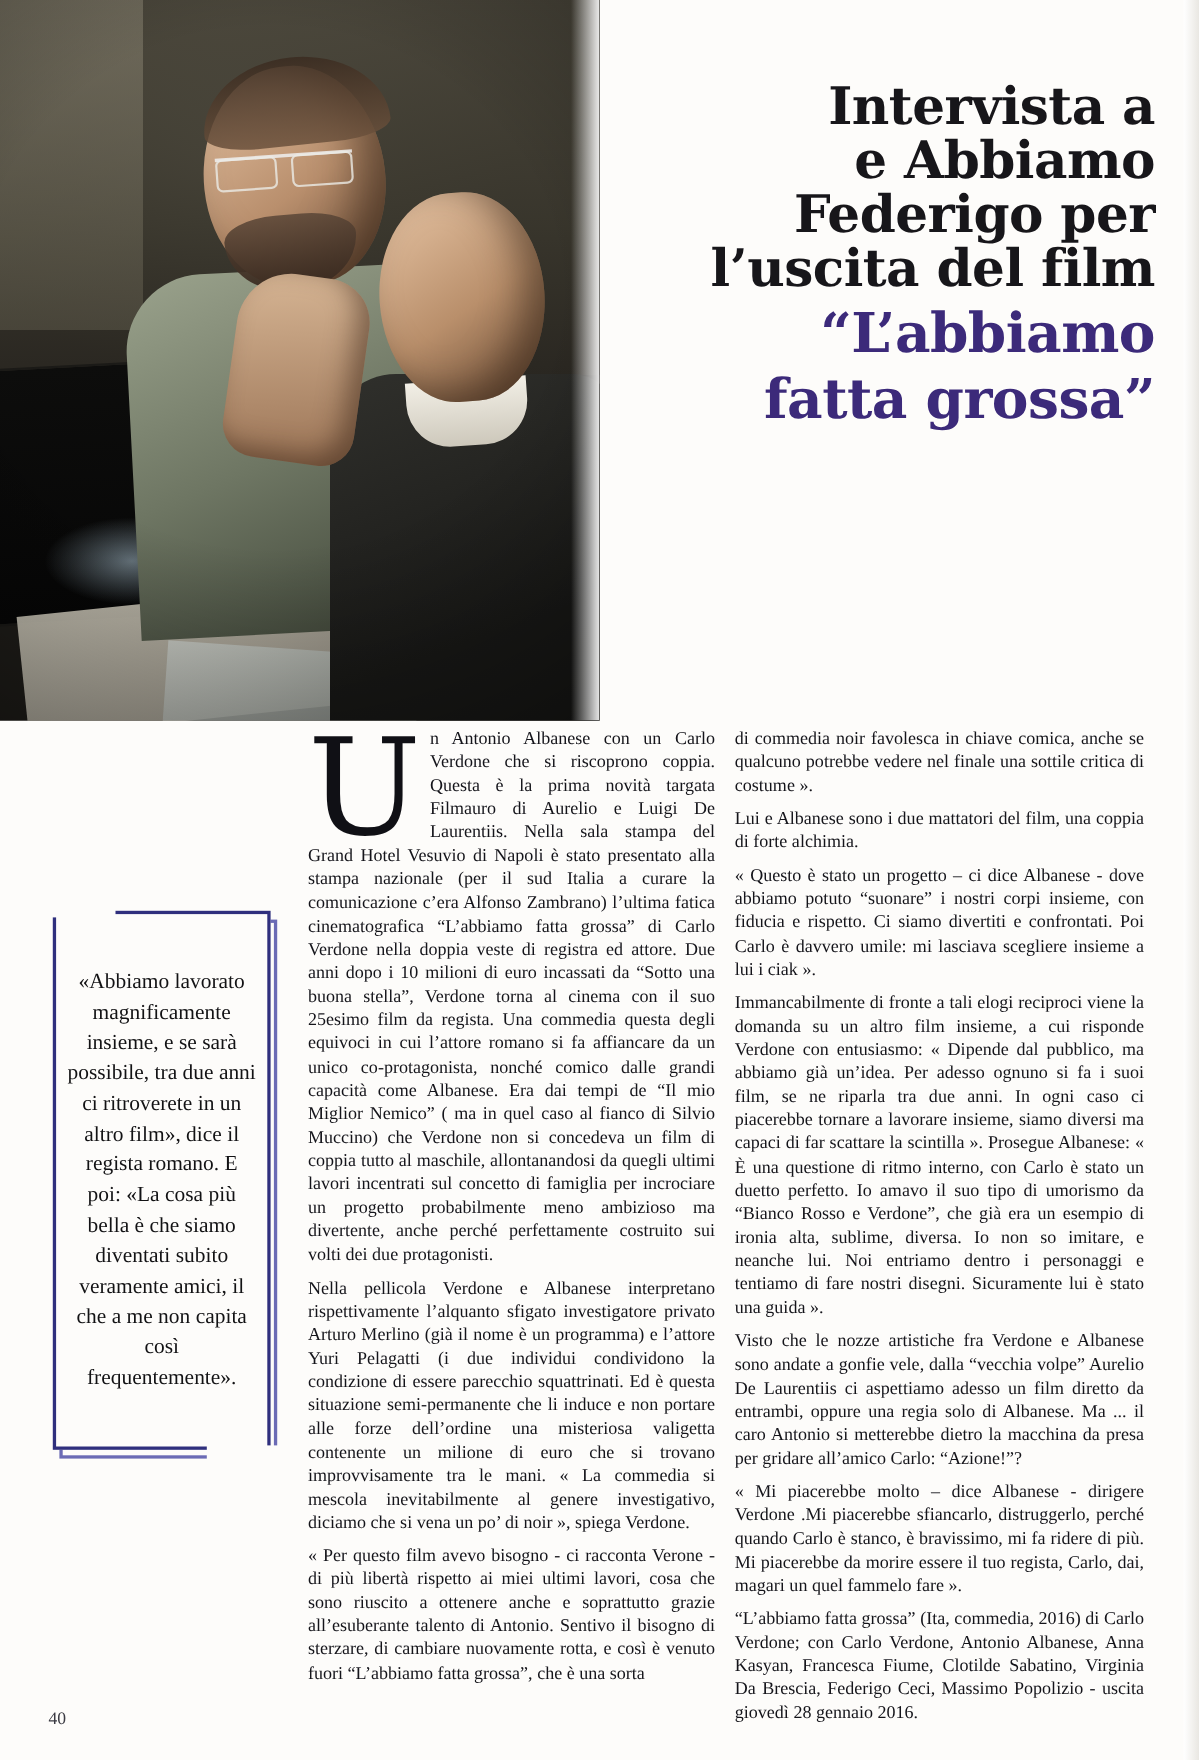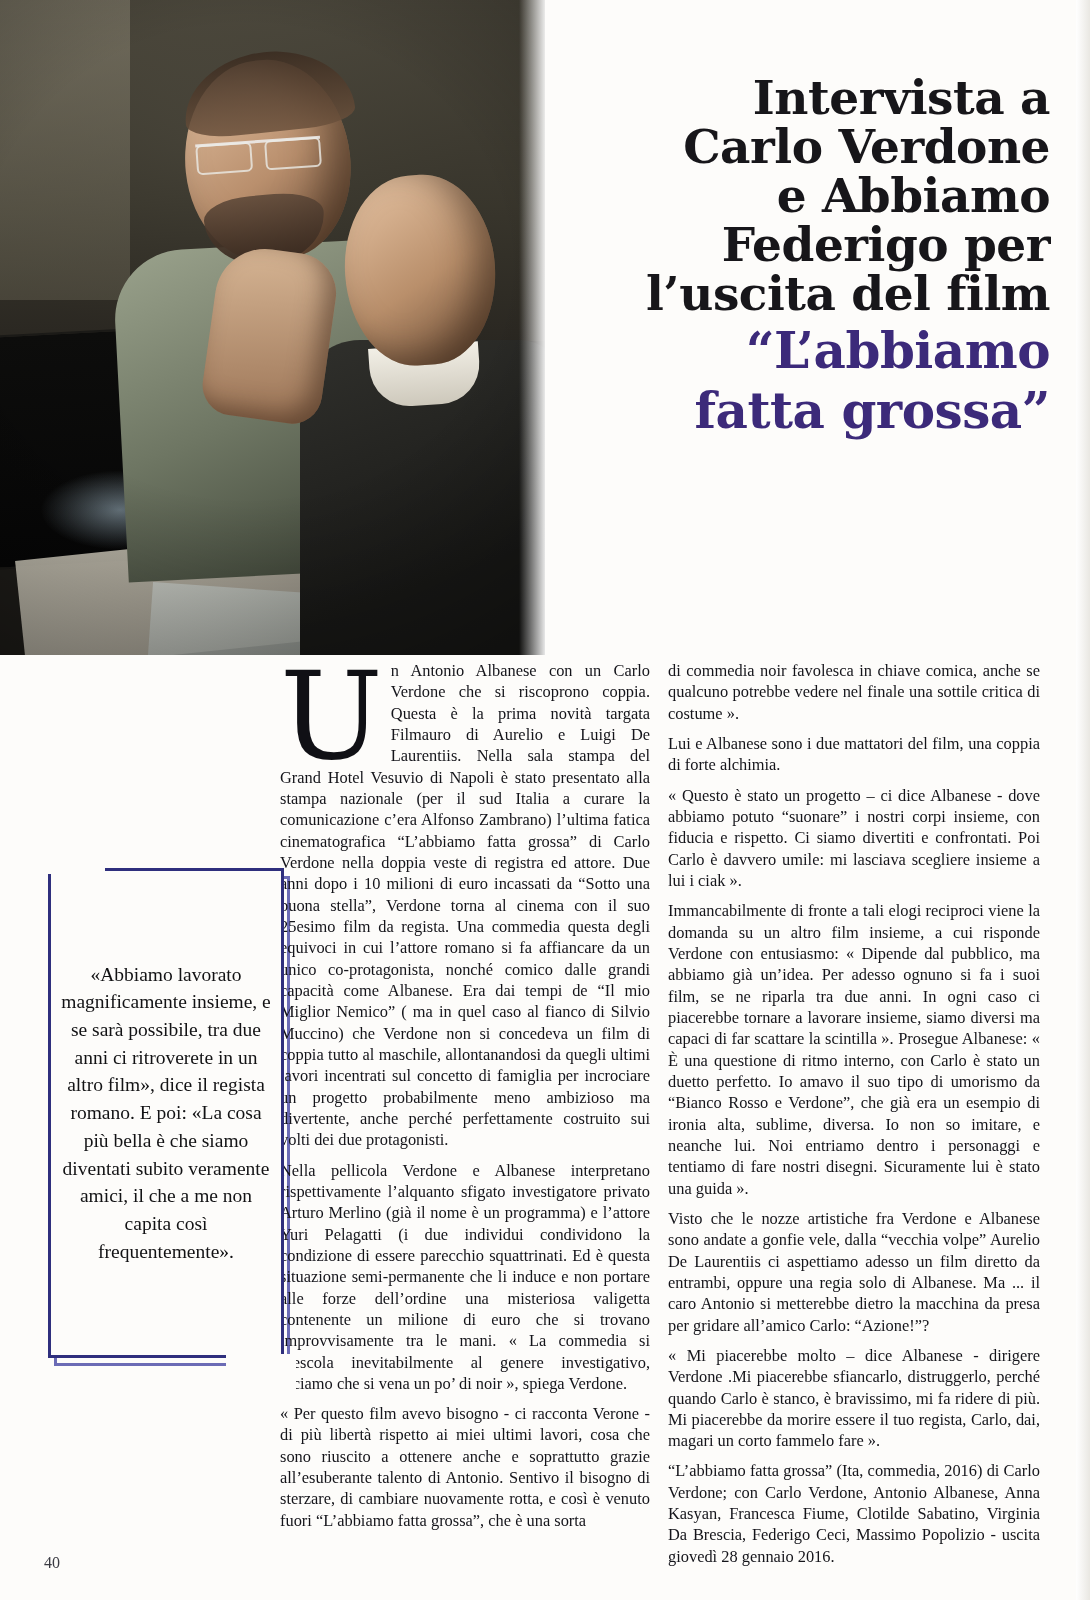--- a/index.html
+++ b/index.html
@@ -138,21 +138,21 @@
   .headline .ln{display:block;white-space:nowrap;}
   .headline .quote{
     color:#3c2a7a;
     font-size:50px;
     line-height:1.08;
     display:block;
     margin-top:6px;
   }
   
   .pullbox{
-    position:absolute;left:48px;top:868px;width:236px;height:490px;
+    position:absolute;left:48px;top:828px;width:198px;height:490px;
   }
   .pullbox .frame{
     position:absolute;inset:0;
     border:3px solid #3f3f8f;
   }
   .pullbox .frame.b2{
     left:6px;top:8px;right:-6px;bottom:-8px;
     border-color:#6b6bb5;
     z-index:0;
   }
@@ -238,21 +238,20 @@
     <div class="m1hair"></div>
     <div class="m1glass"></div>
     <div class="m1beard"></div>
     <div class="m1arm"></div>
     <div class="vign"></div>
     <div class="edge"></div>
   </div>
 
   <div class="headline">
     <span class="ln">Intervista a</span>
-    <span class="ln">Carlo Verdone</span>
     <span class="ln">e Abbiamo</span>
     <span class="ln">Federigo per</span>
     <span class="ln">l’uscita del film</span>
     <span class="quote">“L’abbiamo</span>
     <span class="quote">fatta grossa”</span>
   </div>
 
   <div class="pullbox">
     <div class="frame b2"></div>
     <div class="inner">
@@ -269,19 +268,19 @@
     <p>Nella pellicola Verdone e Albanese interpretano rispettivamente l’alquanto sfigato investigatore privato Arturo Merlino (già il nome è un programma) e l’attore Yuri Pelagatti (i due individui condividono la condizione di essere parecchio squattrinati. Ed è questa situazione semi-permanente che li induce e non portare alle forze dell’ordine una misteriosa valigetta contenente un milione di euro che si trovano improvvisamente tra le mani. « La commedia si mescola inevitabilmente al genere investigativo, diciamo che si vena un po’ di noir », spiega Verdone.</p>
     <p>« Per questo film avevo bisogno - ci racconta Verone - di più libertà rispetto ai miei ultimi lavori, cosa che sono riuscito a ottenere anche e soprattutto grazie all’esuberante talento di Antonio. Sentivo il bisogno di sterzare, di cambiare nuovamente rotta, e così è venuto fuori “L’abbiamo fatta grossa”, che è una sorta</p>
   </div>
 
   <div class="col colR">
     <p>di commedia noir favolesca in chiave comica, anche se qualcuno potrebbe vedere nel finale una sottile critica di costume ».</p>
     <p>Lui e Albanese sono i due mattatori del film, una coppia di forte alchimia.</p>
     <p>« Questo è stato un progetto – ci dice Albanese - dove abbiamo potuto “suonare” i nostri corpi insieme, con fiducia e rispetto. Ci siamo divertiti e confrontati. Poi Carlo è davvero umile: mi lasciava scegliere insieme a lui i ciak ».</p>
     <p> Immancabilmente di fronte a tali elogi reciproci viene la domanda su un altro film insieme, a cui risponde Verdone con entusiasmo: « Dipende dal pubblico, ma abbiamo già un’idea. Per adesso ognuno si fa i suoi film, se ne riparla tra due anni. In ogni caso ci piacerebbe tornare a lavorare insieme, siamo diversi ma capaci di far scattare la scintilla ». Prosegue Albanese: « È una questione di ritmo interno, con Carlo è stato un duetto perfetto. Io amavo il suo tipo di umorismo da “Bianco Rosso e Verdone”, che già era un esempio di ironia alta, sublime, diversa. Io non so imitare, e neanche lui. Noi entriamo dentro i personaggi e tentiamo di fare nostri disegni. Sicuramente lui è stato una guida ».</p>
     <p>Visto che le nozze artistiche fra Verdone e Albanese sono andate a gonfie vele, dalla “vecchia volpe” Aurelio De Laurentiis ci aspettiamo adesso un film diretto da entrambi, oppure una regia solo di Albanese. Ma ... il caro Antonio si metterebbe dietro la macchina da presa per gridare all’amico Carlo: “Azione!”?</p>
-    <p>« Mi piacerebbe molto – dice Albanese - dirigere Verdone .Mi piacerebbe sfiancarlo, distruggerlo, perché quando Carlo è stanco, è bravissimo, mi fa ridere di più. Mi piacerebbe da morire essere il tuo regista, Carlo, dai, magari un corto fammelo fare ».</p>
+    <p>« Mi piacerebbe molto – dice Albanese - dirigere Verdone .Mi piacerebbe sfiancarlo, distruggerlo, perché quando Carlo è stanco, è bravissimo, mi fa ridere di più. Mi piacerebbe da morire essere il tuo regista, Carlo, dai, magari un quel fammelo fare ».</p>
     <p class="credits">“L’abbiamo fatta grossa” (Ita, commedia, 2016) di Carlo Verdone; con Carlo Verdone, Antonio Albanese, Anna Kasyan, Francesca Fiume, Clotilde Sabatino, Virginia Da Brescia, Federigo Ceci, Massimo Popolizio - uscita giovedì 28 gennaio 2016.</p>
   </div>
 
   <div class="pagenum">40</div>
   <div class="rightmargin"></div>
 </div>
 
 </body></html>

